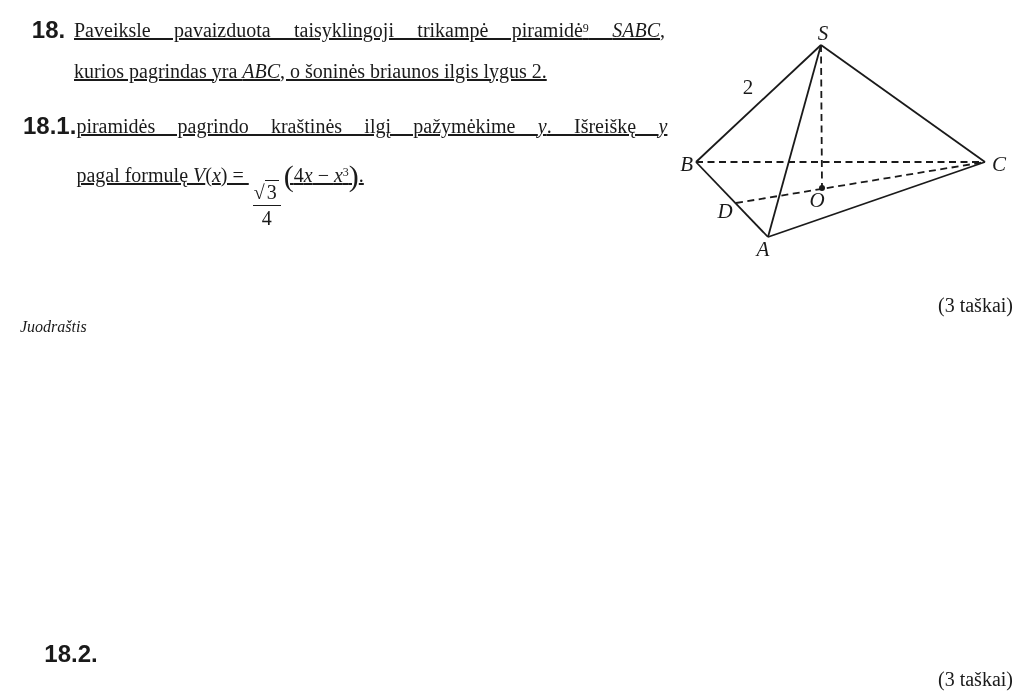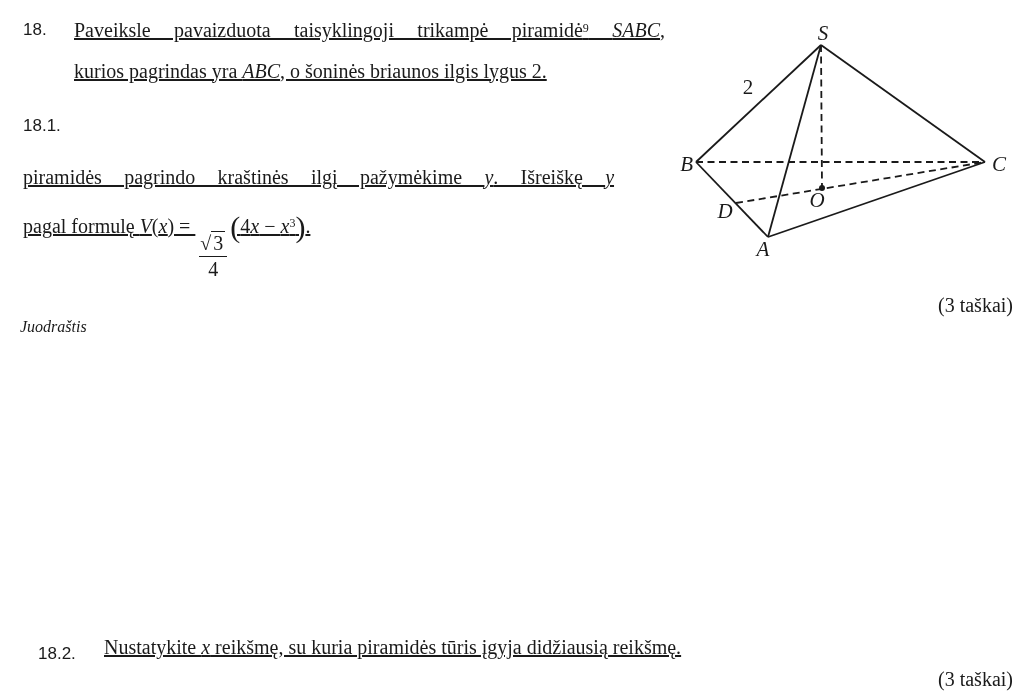--- a/index.html
+++ b/index.html
@@ -8,24 +8,25 @@
     width: 1024px; height: 694px;
     position: relative;
     font-family: "Liberation Serif", serif;
     color: #1a1a1a;
     overflow: hidden;
   }
   .block { position: absolute; display: flex; align-items: flex-start; }
   .plabel {
     flex: 0 0 51px;
     font-family: "Liberation Sans", sans-serif;
-    font-weight: normal;
-    font-size: 17px;
+    font-weight: bold;
+    font-size: 24px;
     line-height: 40.5px;
     white-space: nowrap;
+    text-align: center;
   }
   .plabel.wide { flex: 0 0 66px; }
   .lines { width: 591px; text-decoration: underline; }
   .line {
     font-size: 20px;
     line-height: 40.5px;
     height: 40.5px;
   }
   .just { text-align: justify; text-align-last: justify; }
   .it { font-style: italic; }
@@ -86,21 +87,21 @@
 <body>
 
 <div class="block" style="left:23px; top:10px;">
   <div class="plabel">18.</div>
   <div class="lines">
     <div class="line just"><span>Paveiksle pavaizduota taisyklingoji trikampė piramidė</span><span class="sup">9</span><span> </span><span class="it">SABC</span><span>,</span></div>
     <div class="line"><span>kurios pagrindas yra </span><span class="it">ABC</span><span>, o šoninės briaunos ilgis lygus 2.</span></div>
   </div>
 </div>
 
-<div class="block" style="left:23px; top:106px;flex-direction:column;">
+<div class="block" style="left:23px; top:106px;">
   <div class="plabel">18.1.</div>
   <div class="lines">
     <div class="line just"><span>piramidės pagrindo kraštinės ilgį pažymėkime </span><span class="it">y</span><span>. Išreiškę </span><span class="it">y</span></div>
     <div class="formula-row"><span><span>pagal formulę </span><span class="it">V</span><span>(</span><span class="it">x</span><span>) = </span></span><span class="frac"><span class="num"><span>√</span><span class="radicand">3</span></span><span class="den">4</span></span><span><span class="bigp">(</span><span>4</span><span class="it">x</span><span> − </span><span class="it">x</span><span class="sup">3</span><span class="bigp">)</span><span>.</span></span></div>
   </div>
 </div>
 
 <div class="diagram">
   <svg viewBox="670 6 352 262">
     <g stroke="#1a1a1a" stroke-width="1.8" fill="none">
@@ -125,18 +126,15 @@
     <text class="elen" x="748" y="94" text-anchor="middle">2</text>
   </svg>
 </div>
 
 <div class="points" style="top:294px;">(3 taškai)</div>
 
 <div class="draft" style="top:318px;">Juodraštis</div>
 
 <div class="block" style="left:38px; top:634px;">
   <div class="plabel wide">18.2.</div>
-  <div class="lines" style="width:860px;">
-    <div class="line" style="line-height:26px;height:26px;"><span>Nustatykite </span><span class="it">x</span><span> reikšmę, su kuria piramidės tūris įgyja didžiausią reikšmę.</span></div>
-  </div>
 </div>
 
 <div class="points" style="top:668px;">(3 taškai)</div>
 
 </body></html>

